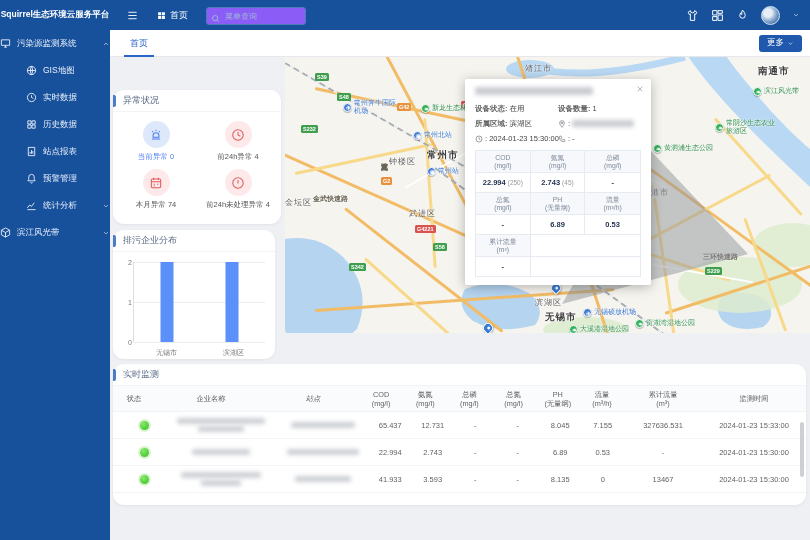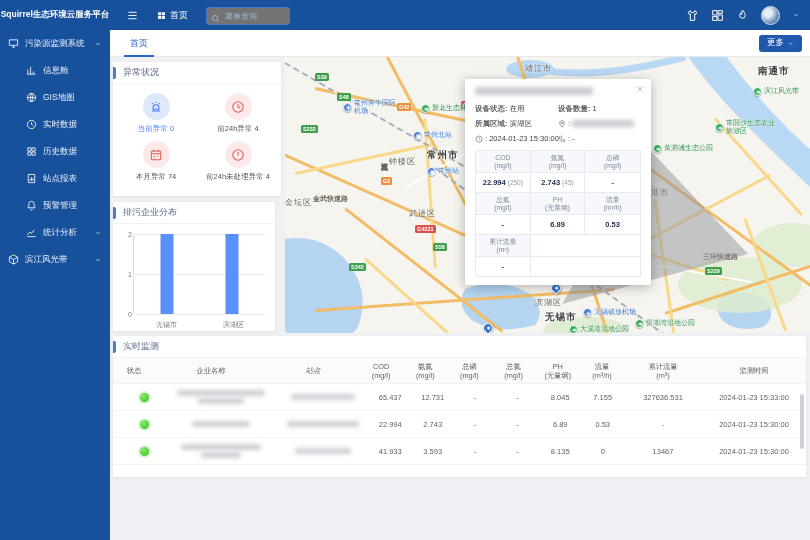--- a/index.html
+++ b/index.html
@@ -2,55 +2,55 @@
 <html><head>
 <meta charset="utf-8">
 <style>
   html,body{margin:0;padding:0;background:#dfe3e8;}
   *{box-sizing:border-box;font-family:"Liberation Sans","DejaVu Sans",sans-serif;}
   .app{position:relative;width:810px;height:540px;overflow:hidden;background:#eef0f4;}
 
   
   .sidebar{position:absolute;left:0;top:0;width:110px;height:540px;background:#17519c;color:#fff;z-index:30;}
   .logo{height:30px;display:flex;align-items:center;justify-content:center;font-size:8.5px;font-weight:bold;letter-spacing:0;white-space:nowrap;}
-  .snav{display:flex;align-items:center;height:27px;padding:0 8px;cursor:pointer;color:#e8eefa;}
+  .snav{display:flex;align-items:center;height:27px;padding:0 0;cursor:pointer;color:#e8eefa;}
   .snav .sic{width:11px;height:11px;margin-right:6px;display:inline-flex;}
   .snav .sic svg{width:11px;height:11px;stroke:#e8eefa;fill:none;stroke-width:2;}
   .snav .stxt{font-size:8.5px;white-space:nowrap;}
   .snav .caret{margin-left:auto;display:inline-flex;}
   .snav .caret svg{width:8px;height:8px;stroke:#cdd9ee;fill:none;stroke-width:2;}
   .snav.child{padding-left:26px;}
 
   
   .topbar{position:absolute;left:110px;top:0;width:700px;height:30px;background:#17519c;display:flex;align-items:center;z-index:25;}
   .hamburger{margin-left:16px;display:inline-flex;cursor:pointer;}
   .hamburger svg{width:13px;height:11px;stroke:#fff;stroke-width:2;}
   .crumb{display:flex;align-items:center;margin-left:18px;color:#fff;font-size:9px;gap:4px;cursor:pointer;}
   .crumb svg{width:9px;height:9px;fill:#fff;}
   .searchbox{position:relative;margin-left:18px;}
-  .searchbox input{width:84px;height:18px;background:#737373;border:1px solid #4d7cb8;border-radius:3px;color:#fff;font-size:8px;padding:0 4px 0 18px;outline:none;}
+  .searchbox input{width:100px;height:18px;background:#8b5cf6;border:1px solid #4d7cb8;border-radius:3px;color:#fff;font-size:8px;padding:0 4px 0 18px;outline:none;}
   .searchbox input::placeholder{color:#9fb7d8;}
   .searchbox .mag{position:absolute;left:5px;top:4px;width:9px;height:9px;}
   .searchbox .mag svg{width:9px;height:9px;stroke:#9fb7d8;fill:none;stroke-width:2.5;}
   .hicons{margin-left:auto;display:flex;align-items:center;gap:12px;margin-right:10px;}
   .hico{display:inline-flex;cursor:pointer;}
   .hico svg{width:13px;height:13px;stroke:#fff;fill:none;stroke-width:1.8;}
   .avatar{width:19px;height:19px;border-radius:50%;background:radial-gradient(circle at 35% 35%,#e8eef6 25%,#7fa3cc 55%,#274f80 100%);border:1px solid #cfe0f2;cursor:pointer;}
   .hcaret svg{width:8px;height:8px;stroke:#cfe0f2;fill:none;stroke-width:2;}
 
   
   .tabbar{position:absolute;left:110px;top:30px;width:700px;height:27px;background:#fff;border-bottom:1px solid #e6e8ec;z-index:24;display:flex;align-items:center;}
   .tab{position:relative;height:27px;display:flex;align-items:center;padding:0 14px;margin-left:6px;font-size:9px;color:#2a66c5;cursor:pointer;}
   .tab .underline{position:absolute;left:8px;right:8px;bottom:0;height:2px;background:#2a66c5;}
   .morebtn{margin-left:auto;margin-right:8px;height:17px;background:#2058ad;color:#fff;border:none;border-radius:3px;font-size:8.5px;display:flex;align-items:center;gap:3px;padding:0 8px;cursor:pointer;}
   .morebtn svg{width:7px;height:7px;stroke:#fff;fill:none;stroke-width:2;}
 
   
   .content{position:absolute;left:110px;top:57px;right:0;bottom:0;background:#eef0f4;}
-  .card{position:absolute;background:#fff;border-radius:1px;box-shadow:0 1px 3px rgba(0,0,0,.06);}
+  .card{position:absolute;background:#fff;border-radius:11px;box-shadow:0 1px 3px rgba(0,0,0,.06);margin-top:28px;}
   .card-h{position:relative;height:22px;display:flex;align-items:center;padding-left:10px;font-size:9px;color:#5a6b86;border-bottom:1px solid #f2f3f5;}
   .card-h::before{content:"";position:absolute;left:0;top:5px;width:3px;height:12px;background:#4a7cc7;border-radius:0 2px 2px 0;}
 
   
   .abn{left:3px;top:5px;width:168px;height:134px;}
   .stat-grid{display:flex;flex-wrap:wrap;padding:4px 2px;}
   .stat{width:50%;display:flex;flex-direction:column;align-items:center;padding:5px 0 2px;cursor:pointer;}
   .stat-ico{width:27px;height:27px;border-radius:50%;display:flex;align-items:center;justify-content:center;}
   .stat-ico svg{width:14px;height:14px;fill:none;stroke-width:1.8;}
   .stat-ico.blue{background:#dde9fb;} .stat-ico.blue svg{stroke:#4a7cf0;}
@@ -143,28 +143,20 @@
             <svg viewBox="0 0 24 24">
               <path d="M3 4h18v12H3z M9 20h6 M12 16v4"></path>
             </svg>
           </span>
         <span class="stxt">污染源监测系统</span>
         <span class="caret">
             <svg viewBox="0 0 24 24">
               <path d="M6 15l6-6 6 6"></path>
             </svg>
           </span>
-      </div>
-      <div class="snav child">
-        <span class="sic">
-            <svg viewBox="0 0 24 24">
-              <path d="M4 20V10 M10 20V4 M16 20v-6 M3 20h18"></path>
-            </svg>
-          </span>
-        <span class="stxt">信息舱</span>
       </div>
       <div class="snav child">
         <span class="sic">
             <svg viewBox="0 0 24 24">
               <circle cx="12" cy="12" r="9"></circle>
               <path d="M3 12h18 M12 3c3 3 3 15 0 18c-3-3-3-15 0-18z"></path>
             </svg>
           </span>
         <span class="stxt">GIS地图</span>
       </div>

